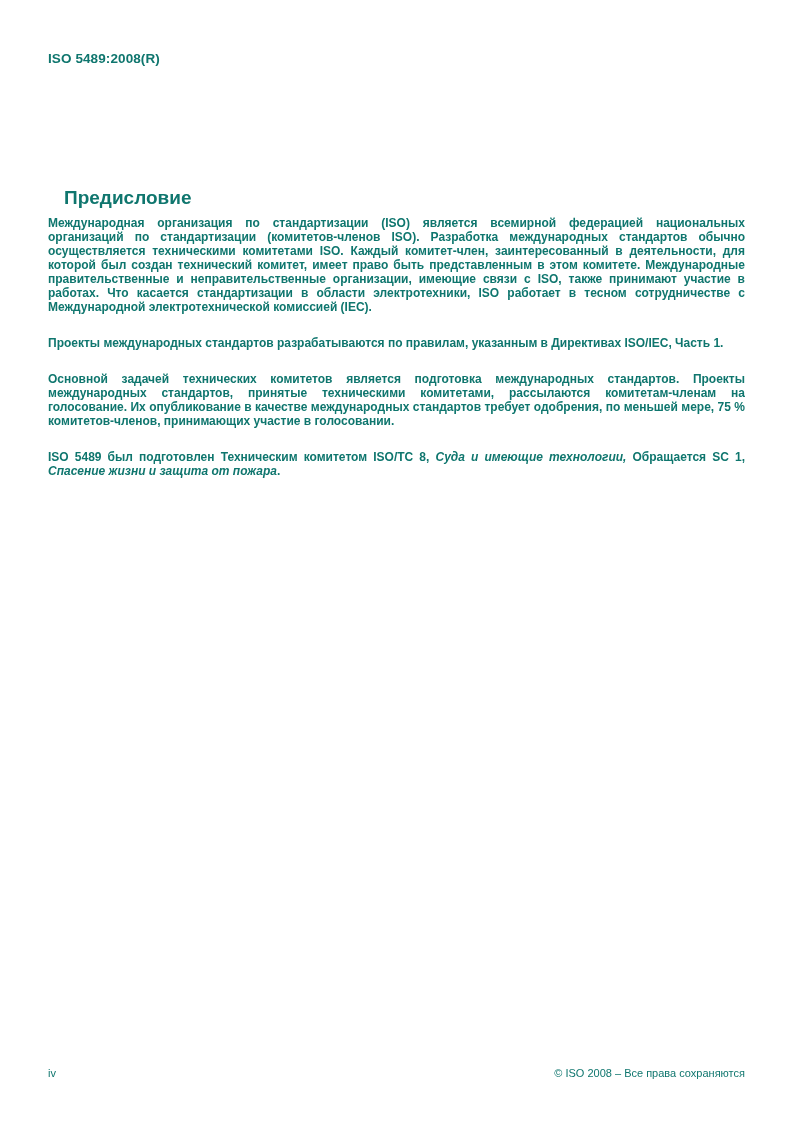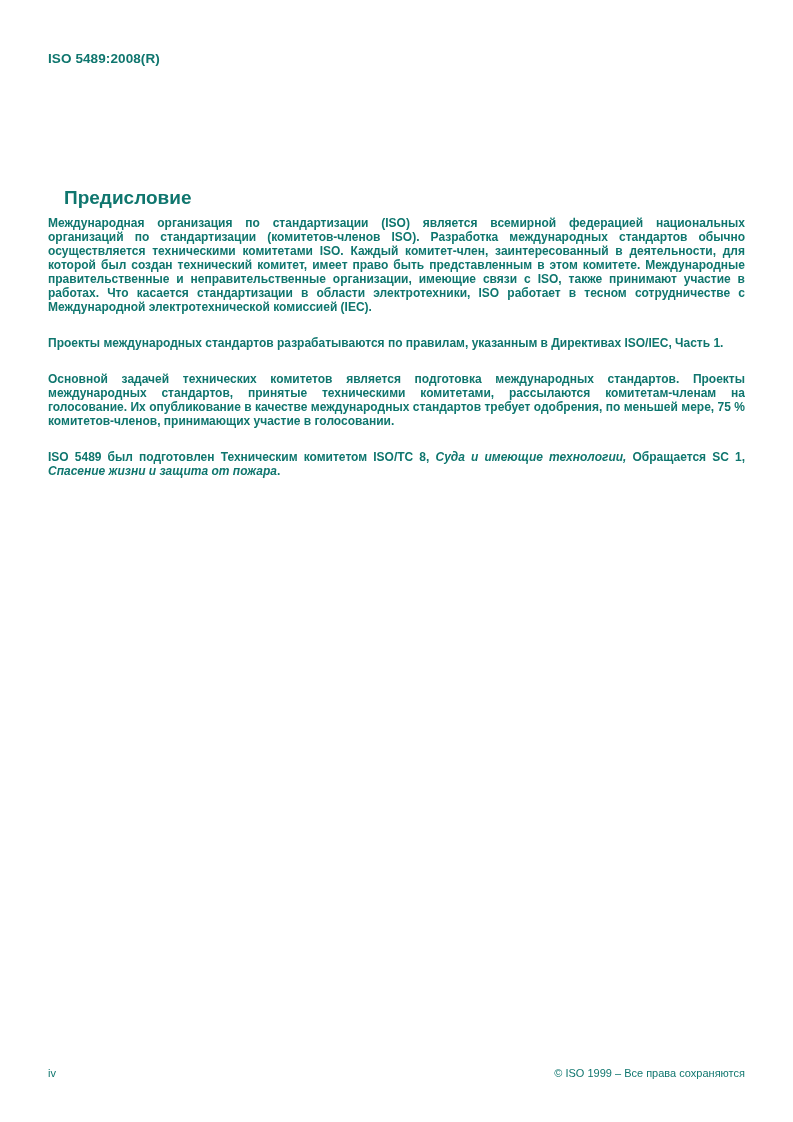--- a/index.html
+++ b/index.html
@@ -80,16 +80,16 @@
     <p class="para"><span>Основной задачей технических комитетов является подготовка международных стандартов. Проекты международных стандартов, принятые техническими комитетами, рассылаются комитетам-членам на голосование. Их опубликование в качестве международных стандартов требует одобрения, по меньшей мере, 75 % комитетов-членов, принимающих участие в голосовании.</span></p>
 
 
     <p class="para"><span>ISO 5489 был подготовлен Техническим комитетом ISO/TC 8, </span><span class="italic">Суда и имеющие технологии,</span><span> Обращается SC 1, </span><span class="italic">Спасение жизни и защита от пожара</span><span>.</span></p>
 
 
   </main>
 
   <footer class="doc-footer">
     <span>iv</span>
-    <span>© ISO 1999 – Все права сохраняются</span>
+    <span>© ISO 2008 – Все права сохраняются</span>
   </footer>
 
 </div>
 
 </body></html>

